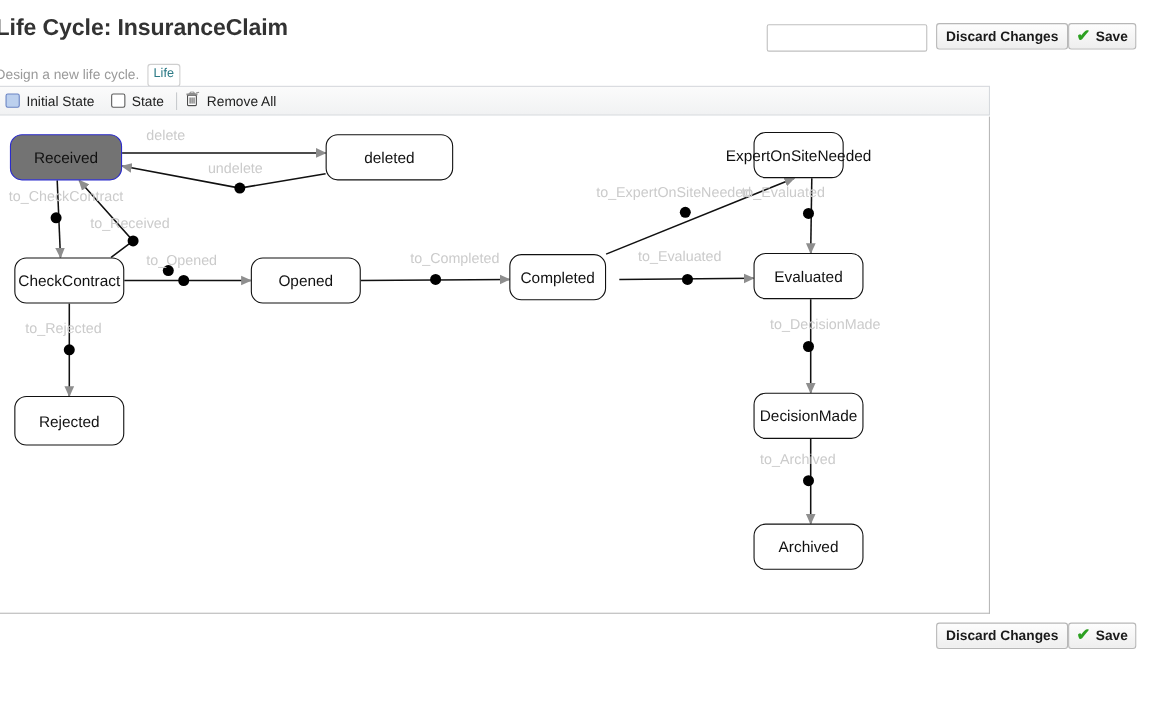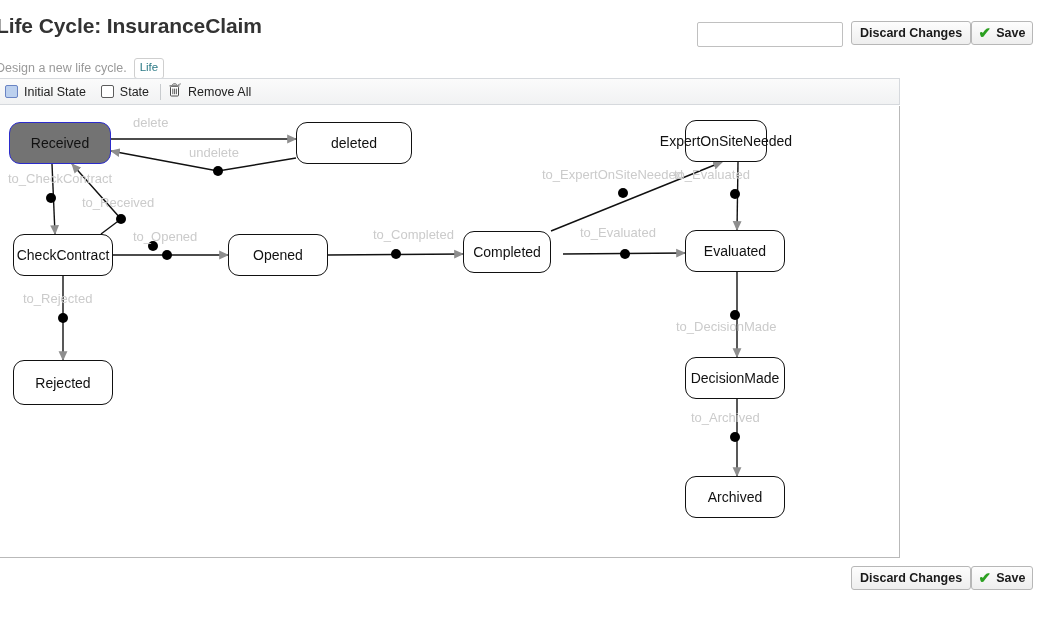--- a/index.html
+++ b/index.html
@@ -319,21 +319,21 @@
       <div class="edge-label" style="left: 136px; top: 10px;">delete</div>
       <div class="edge-label" style="left: 192px; top: 40px;">undelete</div>
       <div class="edge-label" style="left: 11px; top: 66px;">to_CheckContract</div>
       <div class="edge-label" style="left: 85px; top: 90px;">to_Received</div>
       <div class="edge-label" style="left: 136px; top: 124px;">to_Opened</div>
       <div class="edge-label" style="left: 26px; top: 186px;">to_Rejected</div>
       <div class="edge-label" style="left: 352px; top: 122px; margin-left: 24px;">to_Completed</div>
       <div class="edge-label" style="left: 545px; top: 62px; text-align: center;">to_ExpertOnSiteNeeded</div>
       <div class="edge-label" style="left: 677px; top: 62px;">to_Evaluated</div>
       <div class="edge-label" style="left: 583px; top: 120px;">to_Evaluated</div>
-      <div class="edge-label" style="left: 679px; top: 182px; margin-top: 32px;">to_DecisionMade</div>
+      <div class="edge-label" style="left: 703px; top: 182px;">to_DecisionMade</div>
       <div class="edge-label" style="left: 694px; top: 305px;">to_Archived</div>
     </div>
 </div>
 
 <div class="btn btn-discard-bot">
   <span>Discard Changes</span>
 </div>
 
 <div class="btn btn-save-bot">
   <span class="check-glyph">✔</span>

